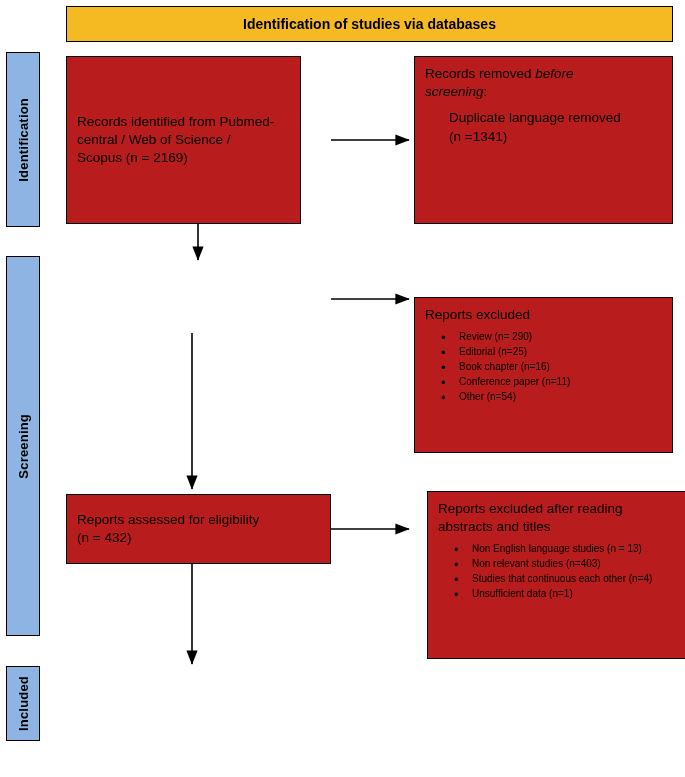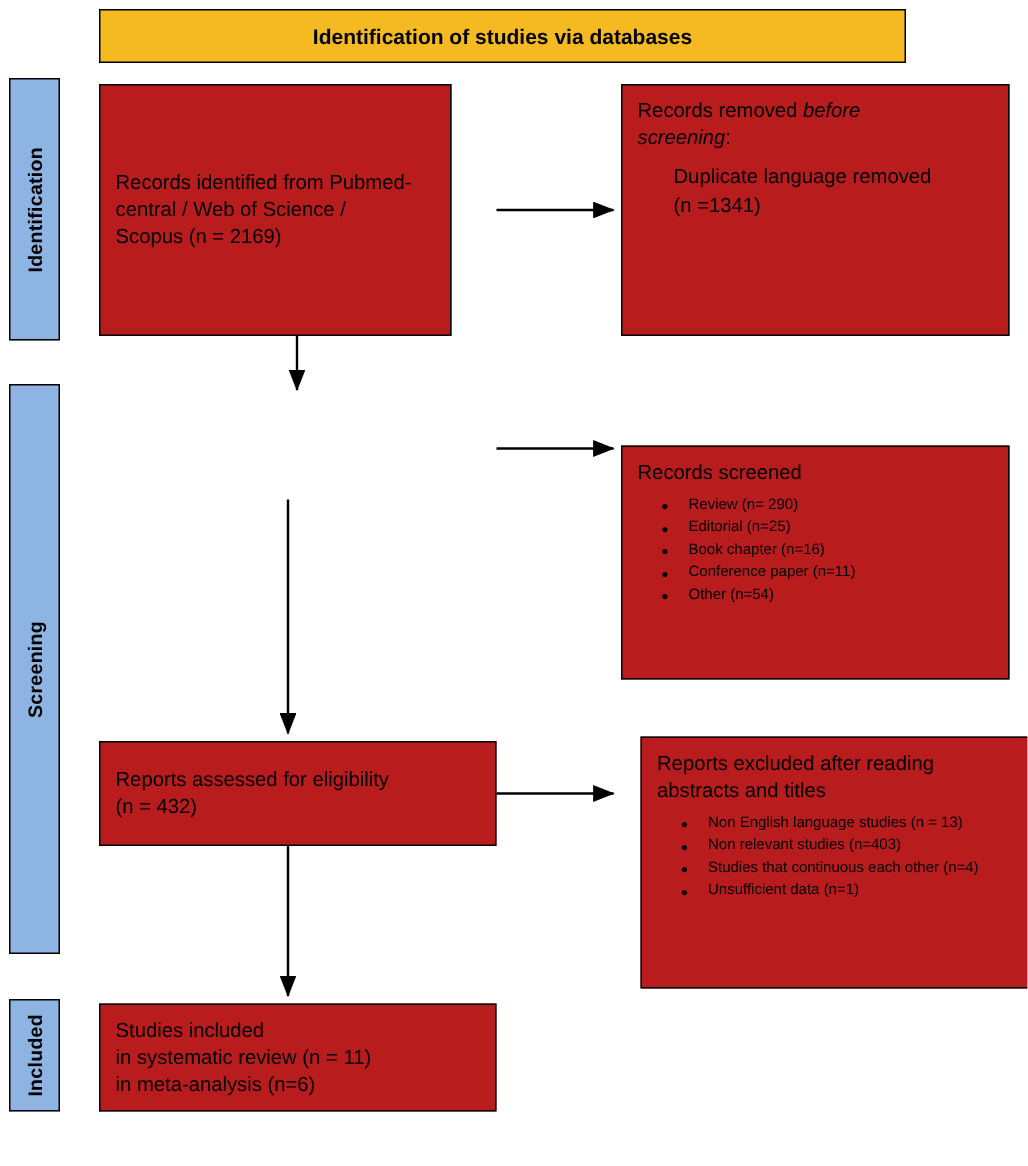--- a/index.html
+++ b/index.html
@@ -17,21 +17,21 @@
     height: 777px;
     overflow: hidden;
     background: #ffffff;
   }
 
   
   .banner {
     position: absolute;
     left: 66px;
     top: 6px;
-    width: 538px;
+    width: 607px;
     height: 36px;
     background: #f5b921;
     border: 1px solid #000000;
     display: flex;
     align-items: center;
     justify-content: center;
     font-weight: bold;
     font-size: 14px;
     box-sizing: border-box;
   }
@@ -147,21 +147,21 @@
       <span class="italic">screening</span><span>:</span>
       <span class="gap-line"></span>
       <span class="indent-line">Duplicate language removed</span>
       <span class="indent-line">(n =1341)</span>
     </span>
   </div>
 
 
   <div class="box" id="box-excluded">
     <span class="inner">
-      <span>Records screened</span>
+      <span>Reports excluded</span>
       <ul class="bullets">
         <li>Review (n= 290)</li>
         <li>Editorial (n=25)</li>
         <li>Book chapter (n=16)</li>
         <li>Conference paper (n=11)</li>
         <li>Other (n=54)</li>
       </ul>
     </span>
   </div>
 
@@ -178,27 +178,20 @@
       <span>abstracts and titles</span>
       <ul class="bullets">
         <li>Non English language studies (n = 13)</li>
         <li>Non relevant studies (n=403)</li>
         <li>Studies that continuous each other (n=4)</li>
         <li>Unsufficient data (n=1)</li>
       </ul>
     </span>
   </div>
 
-  <div class="box" id="box-included">
-    <span class="inner">
-      <span>Studies included</span><br>
-      <span>in systematic review (n = 11)</span><br>
-      <span>in meta-analysis (n=6)</span>
-    </span>
-  </div>
 
   <svg id="arrows" viewBox="0 0 685 777">
     <defs>
       <marker id="arrowhead" markerWidth="9" markerHeight="7" refX="8.5" refY="3.5" orient="auto">
         <polygon points="0 0, 9 3.5, 0 7" fill="#000000"></polygon>
       </marker>
     </defs>
 
     <line x1="331" y1="140" x2="409" y2="140" stroke="#000000" stroke-width="1.6" marker-end="url(#arrowhead)"></line>
 

